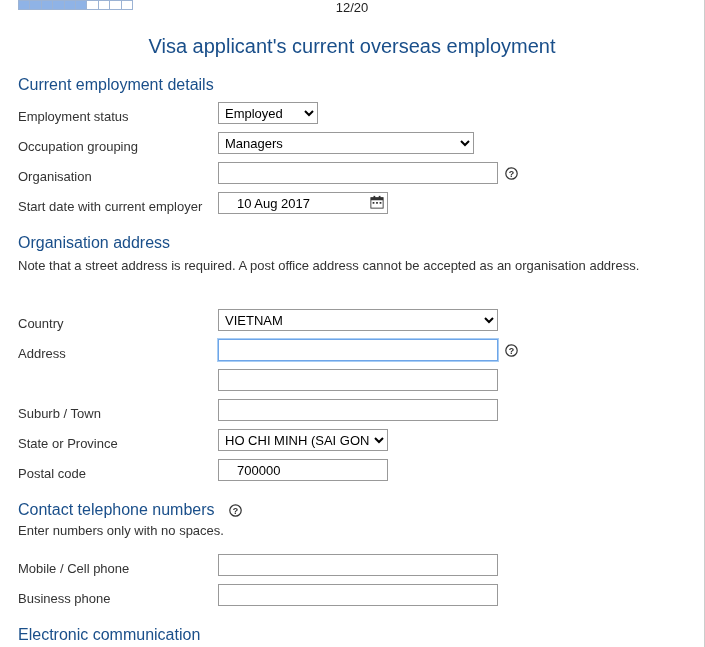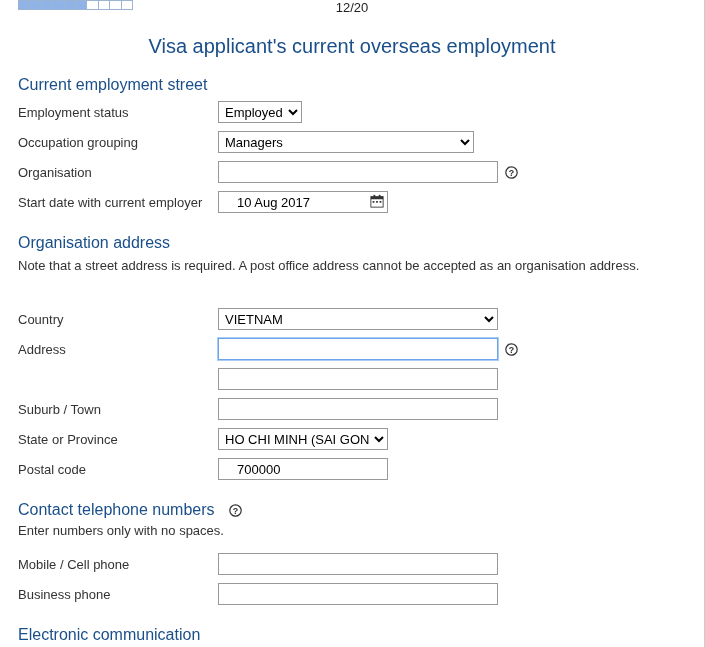--- a/index.html
+++ b/index.html
@@ -71,21 +71,21 @@
     gap: 14px;
     margin-bottom: 4px;
   }
   .note {
     font-size: 13px;
     color: #333;
     margin-bottom: 20px;
   }
   .form-row {
     display: flex;
-    align-items: center;
+    align-items: flex-end;
     margin-bottom: 6px;
     min-height: 24px;
   }
   .form-label {
     width: 200px;
     flex-shrink: 0;
     font-size: 13px;
     color: #333;
   }
   .form-control {
@@ -99,21 +99,21 @@
     border: 1px solid #999;
     padding: 2px 18px;
     height: 22px;
     background: #fff;
   }
   select { padding: 1px 2px; }
   input.focused {
     border: 1px solid #6ea5e8;
     outline: 1px solid #a8cdf4;
   }
-  .w100 { width: 84px; }
+  .w100 { width: 100px; }
   .w170 { width: 170px; }
   .w250 { width: 256px; }
   .w335 { width: 280px; }
   .date-wrap {
     position: relative;
     display: inline-block;
   }
   .date-wrap input { padding-right: 26px; width: 170px; }
   .cal-icon {
     position: absolute;
@@ -156,21 +156,21 @@
           <div></div>
           <div></div>
         </div>
     </div>
     <div class="step-indicator">12/20</div>
     <div style="width:115px"></div>
   </div>
 
   <h1 class="page-title">Visa applicant's current overseas employment</h1>
 
-  <h2 class="section-title">Current employment street</h2>
+  <h2 class="section-title">Current employment details</h2>
 
   <div class="form-row">
     <div class="form-label">Employment status</div>
     <div class="form-control">
       <select class="w100">
         <option>Employed</option>
       </select>
     </div>
   </div>
 

